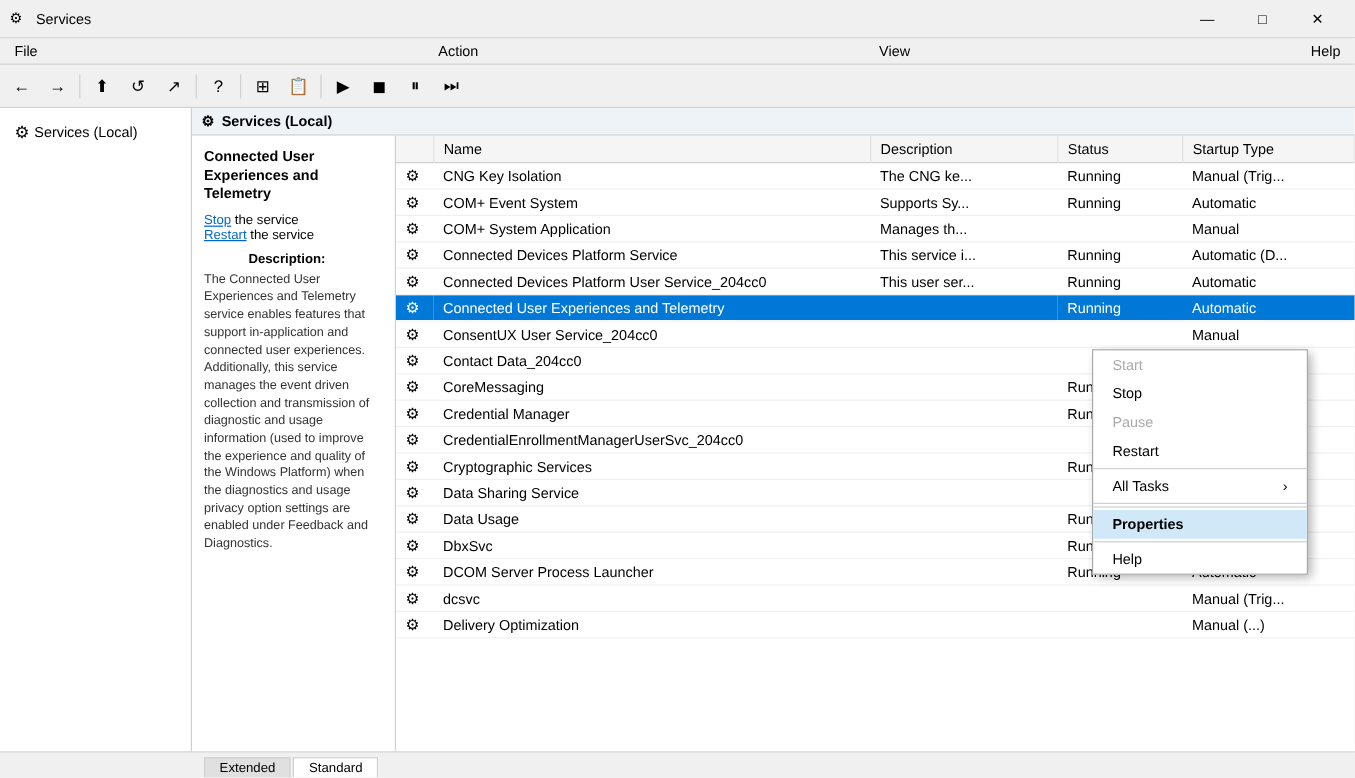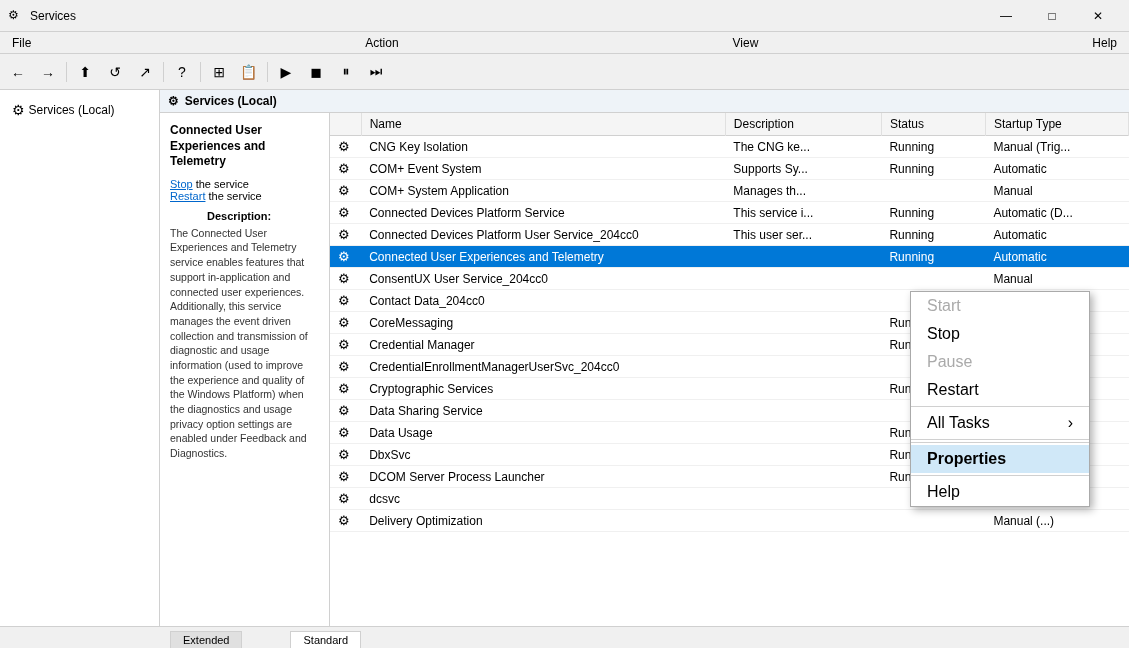--- a/index.html
+++ b/index.html
@@ -162,21 +162,21 @@
     
     .context-menu {
       position: absolute;
       top: 178px;
       left: 580px;
       width: 180px;
       background: #fff;
       border: 1px solid #aaa;
       box-shadow: 3px 3px 8px rgba(0,0,0,0.3);
       z-index: 100;
-      font-size: 16px;
+      font-size: 12px;
     }
     .ctx-item {
       padding: 5px 16px;
       cursor: pointer;
     }
     .ctx-item.disabled { color: #aaa; cursor: default; }
     .ctx-item.bold { font-weight: bold; }
     .ctx-separator { height: 1px; background: #d0d0d0; margin: 2px 0; }
     .ctx-item-with-arrow { display: flex; justify-content: space-between; align-items: center; }
     .ctx-item.active { background: #d0e8f8; }
@@ -423,17 +423,17 @@
             <div class="ctx-item bold active">Properties</div>
             <div class="ctx-separator"></div>
             <div class="ctx-item">Help</div>
           </div>
       </div>
     </div>
   </div>
 </div>
 
 <div style="display:flex; align-items:center; height:22px; background:#f0f0f0; border-top:1px solid #d0d0d0;">
-  <div style="display:flex; align-items:flex-end; padding-left:170px; height:100%;gap:46px;">
+  <div style="display:flex; align-items:flex-end; padding-left:170px; height:100%;">
     <div class="tab" id="tab-extended">Extended</div>
     <div class="tab active" id="tab-standard">Standard</div>
   </div>
 </div>
 
 </body></html>

